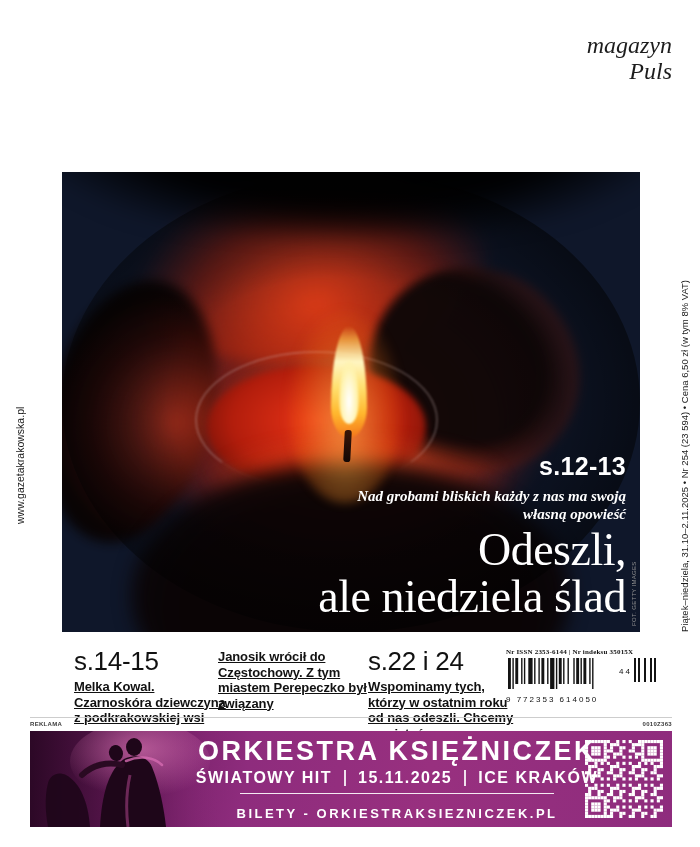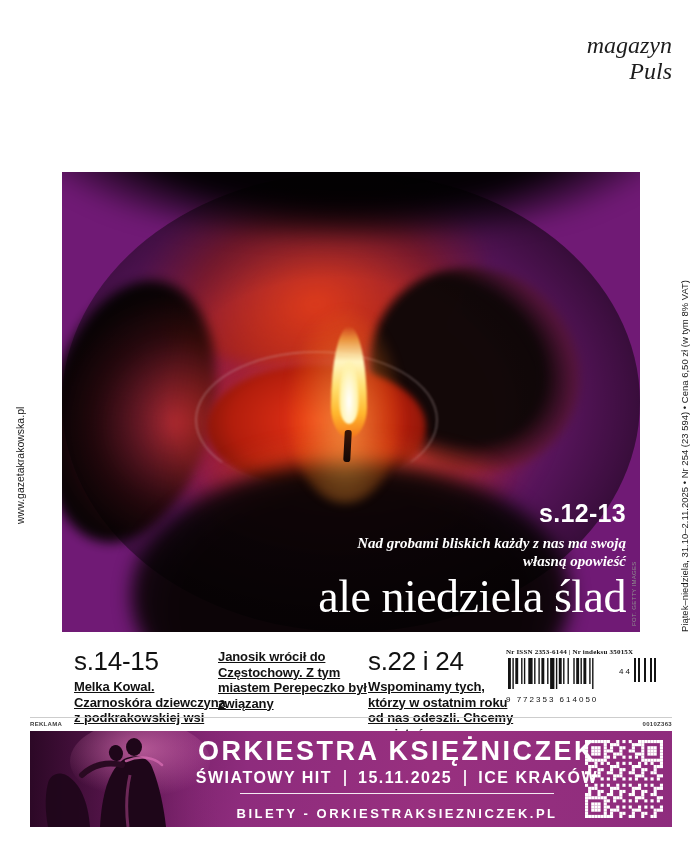--- a/index.html
+++ b/index.html
@@ -23,21 +23,21 @@
   .masthead{position:absolute;left:40px;top:90px;width:620px;text-align:center;
     font:700 62px/68px "Liberation Serif",serif;color:var(--masthead-color);letter-spacing:-1.5px;}
 
   
   .edge{position:absolute;writing-mode:vertical-rl;transform:rotate(180deg);
     font:400 9.5px "Liberation Sans",sans-serif;color:#1a1a1a;white-space:nowrap;}
   .edge-left{left:14px;top:386px;height:138px;font-size:10.5px;}
   .edge-right{right:10px;top:278px;height:354px;font-size:9.5px;}
 
   
-  .hero{position:absolute;left:62px;top:172px;width:578px;height:460px;background:#701a75;overflow:hidden;}
+  .hero{position:absolute;left:62px;top:172px;width:578px;height:460px;background:#0f172a;overflow:hidden;}
   .hero .layer{position:absolute;border-radius:50%;}
   .glow-main{left:12%;top:18%;width:72%;height:66%;
     background:radial-gradient(ellipse at 50% 55%, rgba(255,72,26,.85) 0%, rgba(186,32,10,.55) 45%, rgba(60,8,4,0) 72%);
     filter:blur(10px);}
   .hand-top{left:12%;top:0%;width:62%;height:41%;transform:rotate(-8deg);
     background:radial-gradient(ellipse at 50% 70%, rgba(230,62,22,.9) 0%, rgba(160,32,12,.6) 48%, rgba(20,4,3,0) 74%);
     filter:blur(7px);}
   .top-shadow{left:-6%;top:-20%;width:112%;height:34%;
     background:radial-gradient(ellipse at 50% 10%, rgba(0,0,0,.96) 55%, rgba(0,0,0,0) 78%);
     filter:blur(10px);border-radius:0;}
@@ -155,20 +155,21 @@
     </div>
     <div class="layer vignette"></div>
 
     <div class="hero-overlay">
       <div class="hero-pageref">s.12-13</div>
       <div class="hero-standfirst">
         <div>Nad grobami bliskich każdy z nas ma swoją</div>
         <div>własną opowieść</div>
       </div>
       <div class="hero-headline">
+        <div>Odeszli,</div>
         <div>ale niedziela ślad</div>
       </div>
     </div>
     <div class="photo-credit">FOT. GETTY IMAGES</div>
   </div>
 
   <div class="teaser teaser-1">
     <div class="tpage">s.14-15</div>
     <div class="ttext">Melka Kowal. Czarnoskóra dziewczyna z podkrakowskiej wsi</div>
   </div>

